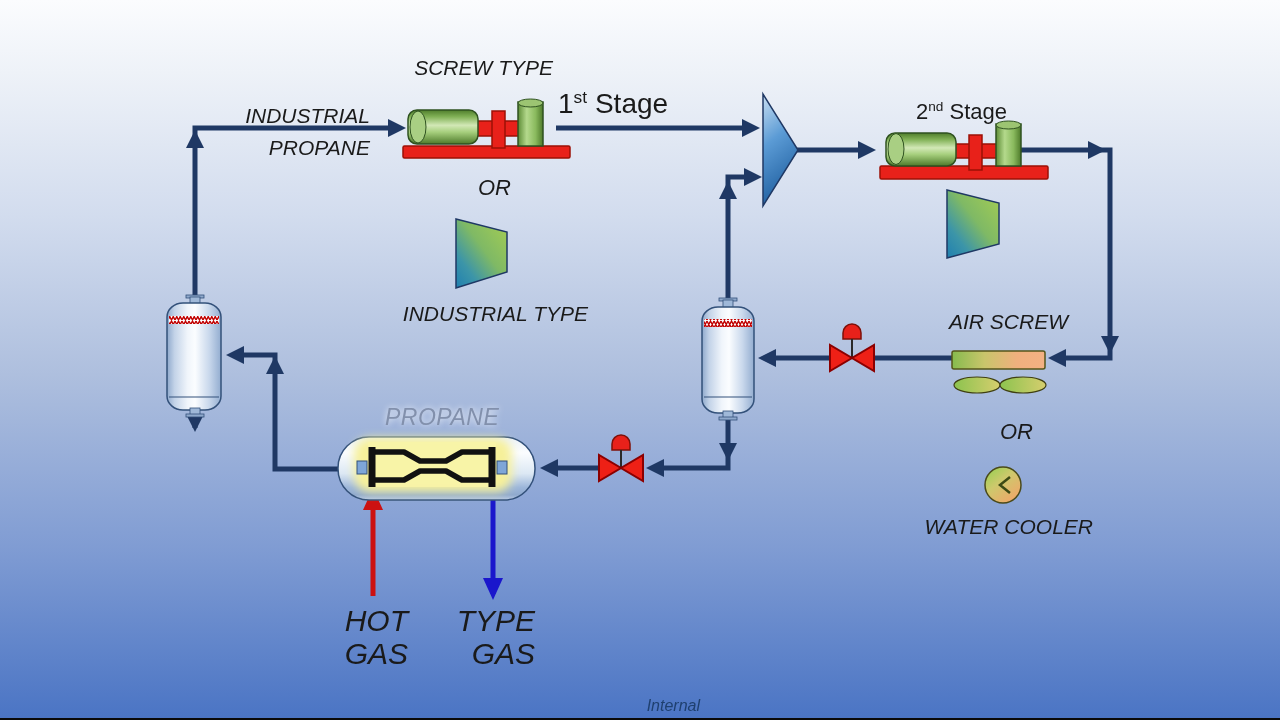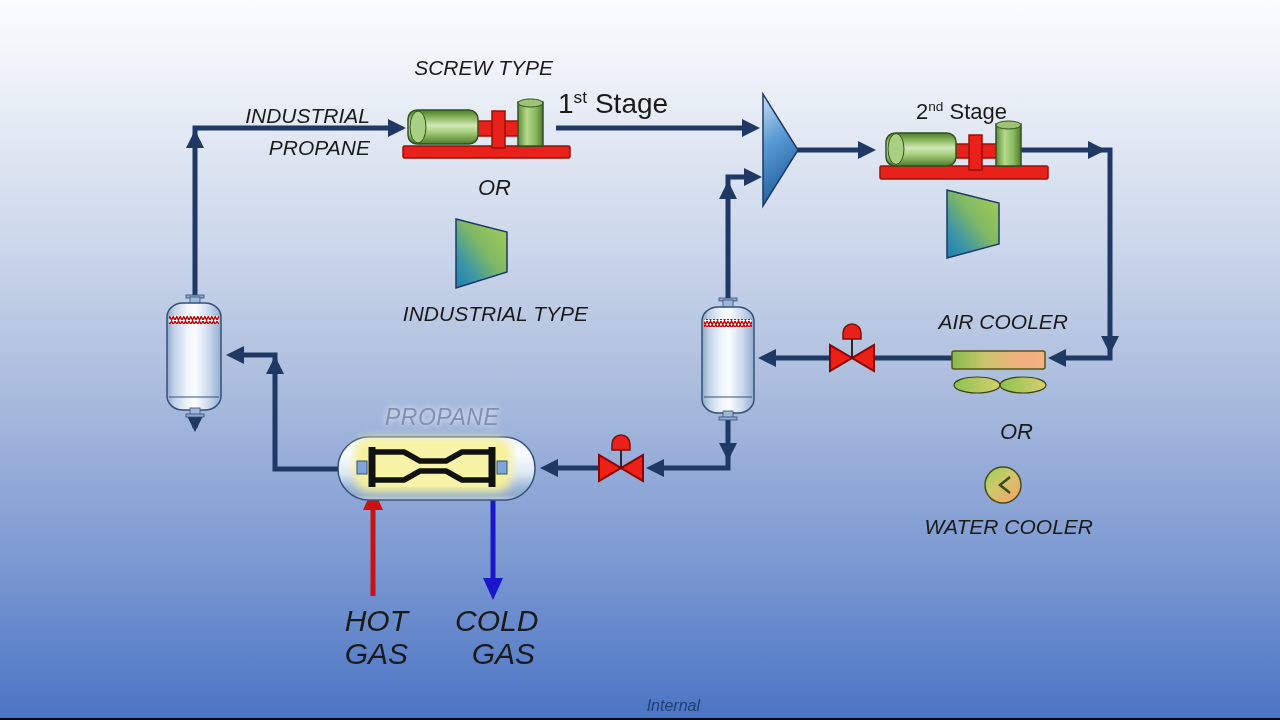--- a/index.html
+++ b/index.html
@@ -229,34 +229,34 @@
   </div>
 
   <div class="lbl" style="left:896px;top:98px;font-size:22px;margin-left:20px;">
     <span>2</span><sup>nd</sup><span class="gap">Stage</span>
   </div>
 
   <div class="lbl center" style="left:451px;top:174px;width:60px;font-size:22px;">OR</div>
 
   <div class="lbl center" style="left:368px;top:301px;width:220px;">INDUSTRIAL TYPE</div>
 
-  <div class="lbl center" style="left:930px;top:309px;width:138px;">AIR COOLER</div>
+  <div class="lbl center" style="left:930px;top:309px;width:138px;">AIR SCREW</div>
 
   <div class="lbl center" style="left:973px;top:418px;width:60px;font-size:22px;">OR</div>
 
   <div class="lbl center" style="left:918px;top:514px;width:175px;">WATER COOLER</div>
 
   <div class="lbl center chiller-lbl" style="left:385px;top:403px;width:100px;">PROPANE</div>
 
   <div class="lbl center two-line" style="left:338px;top:604px;width:70px;">
     <div>HOT</div>
     <div>GAS</div>
   </div>
 
   <div class="lbl center two-line" style="left:455px;top:604px;width:80px;">
-    <div>COLD</div>
+    <div>TYPE</div>
     <div>GAS</div>
   </div>
 
   <div class="lbl center footer-lbl" style="left:580px;top:696px;width:120px;">Internal</div>
 
   <div class="edge-bottom"></div>
 </div>
 
 </body></html>

